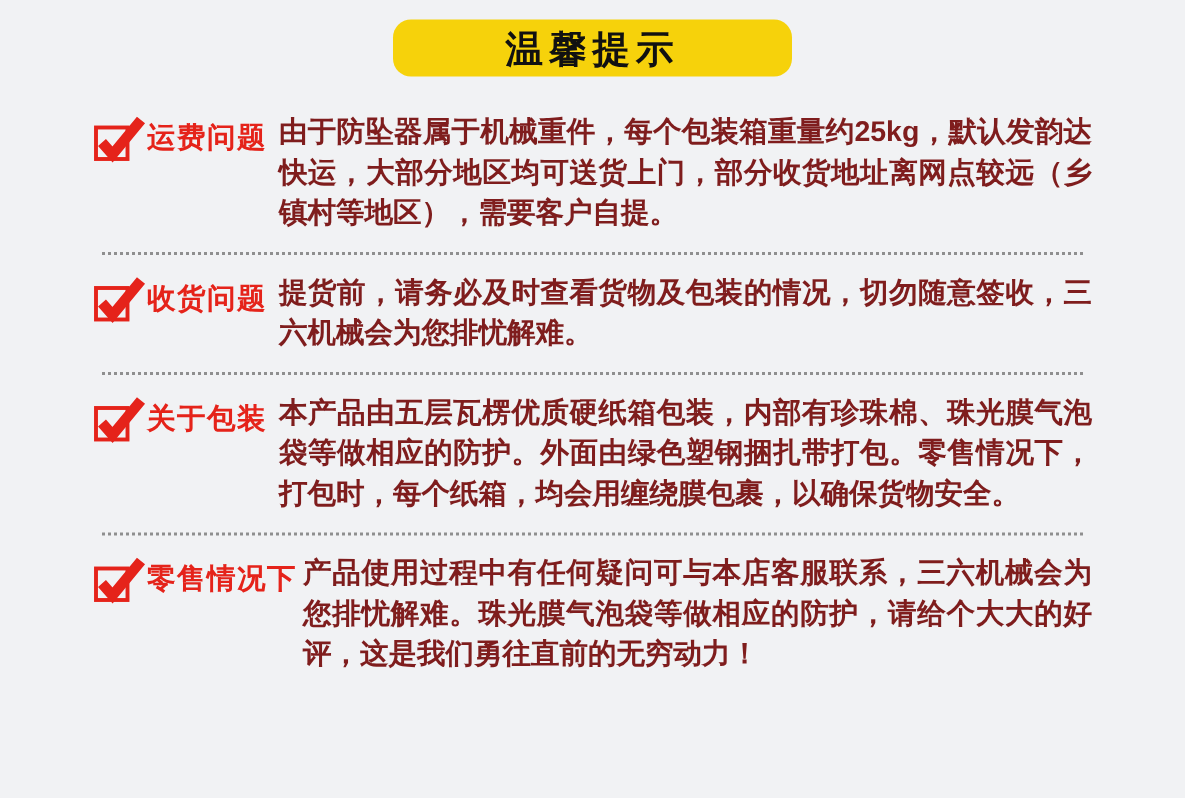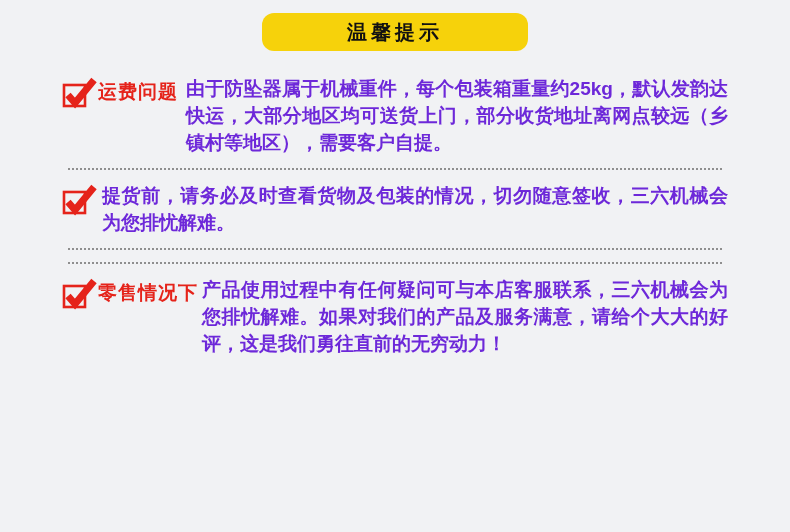--- a/index.html
+++ b/index.html
@@ -21,21 +21,21 @@
   }
   .title-badge {
     width: 266px;
     height: 38px;
     margin: 0 auto;
     background: #f6d20b;
     border-radius: 12px;
     display: flex;
     align-items: center;
     justify-content: center;
-    font-size: 20px;
+    font-size: 25px;
     font-weight: 700;
     color: #111111;
     letter-spacing: 4px;
   }
   .sections {
     box-sizing: border-box;
     width: 768px;
     padding: 14px 40px 0 62px;
   }
   .section {
@@ -60,21 +60,21 @@
     font-weight: 700;
     color: #e5231a;
     padding-top: 4px;
     letter-spacing: 1px;
     white-space: nowrap;
   }
   .section-text {
     flex: 1 1 auto;
     font-size: 19px;
     font-weight: 700;
-    color: #6d28d9;
+    color: #7f1d1d;
     line-height: 27px;
     padding-left: 4px;
     text-align: justify;
   }
 </style>
 </head>
 <body>
 
 <div class="page">
 
@@ -92,29 +92,38 @@
       <div class="section-label">运费问题</div>
       <div class="section-text">由于防坠器属于机械重件，每个包装箱重量约25kg，默认发韵达快运，大部分地区均可送货上门，部分收货地址离网点较远（乡镇村等地区），需要客户自提。</div>
     </div>
     <div class="divider"></div>
 
     <div class="section">
       <svg class="check-icon" viewBox="0 0 36 34">
         <rect x="2" y="9" width="21" height="21" fill="none" stroke="#e5231a" stroke-width="2.6"></rect>
         <path d="M6 19 L13 27 L32 4" fill="none" stroke="#e5231a" stroke-width="7" stroke-linecap="butt" stroke-linejoin="miter"></path>
       </svg>
+      <div class="section-label">收货问题</div>
       <div class="section-text">提货前，请务必及时查看货物及包装的情况，切勿随意签收，三六机械会为您排忧解难。</div>
     </div>
     <div class="divider"></div>
 
+    <div class="section">
+      <svg class="check-icon" viewBox="0 0 36 34">
+        <rect x="2" y="9" width="21" height="21" fill="none" stroke="#e5231a" stroke-width="2.6"></rect>
+        <path d="M6 19 L13 27 L32 4" fill="none" stroke="#e5231a" stroke-width="7" stroke-linecap="butt" stroke-linejoin="miter"></path>
+      </svg>
+      <div class="section-label">关于包装</div>
+      <div class="section-text">本产品由五层瓦楞优质硬纸箱包装，内部有珍珠棉、珠光膜气泡袋等做相应的防护。外面由绿色塑钢捆扎带打包。零售情况下，打包时，每个纸箱，均会用缠绕膜包裹，以确保货物安全。</div>
+    </div>
     <div class="divider"></div>
 
     <div class="section">
       <svg class="check-icon" viewBox="0 0 36 34">
         <rect x="2" y="9" width="21" height="21" fill="none" stroke="#e5231a" stroke-width="2.6"></rect>
         <path d="M6 19 L13 27 L32 4" fill="none" stroke="#e5231a" stroke-width="7" stroke-linecap="butt" stroke-linejoin="miter"></path>
       </svg>
       <div class="section-label">零售情况下</div>
-      <div class="section-text">产品使用过程中有任何疑问可与本店客服联系，三六机械会为您排忧解难。如果对我们的产品及服务满意，请给个大大的好评，这是我们勇往直前的无穷动力！</div>
+      <div class="section-text">产品使用过程中有任何疑问可与本店客服联系，三六机械会为您排忧解难。珠光膜气泡袋等做相应的防护，请给个大大的好评，这是我们勇往直前的无穷动力！</div>
     </div>
 
   </div>
 </div>
 
 </body></html>

